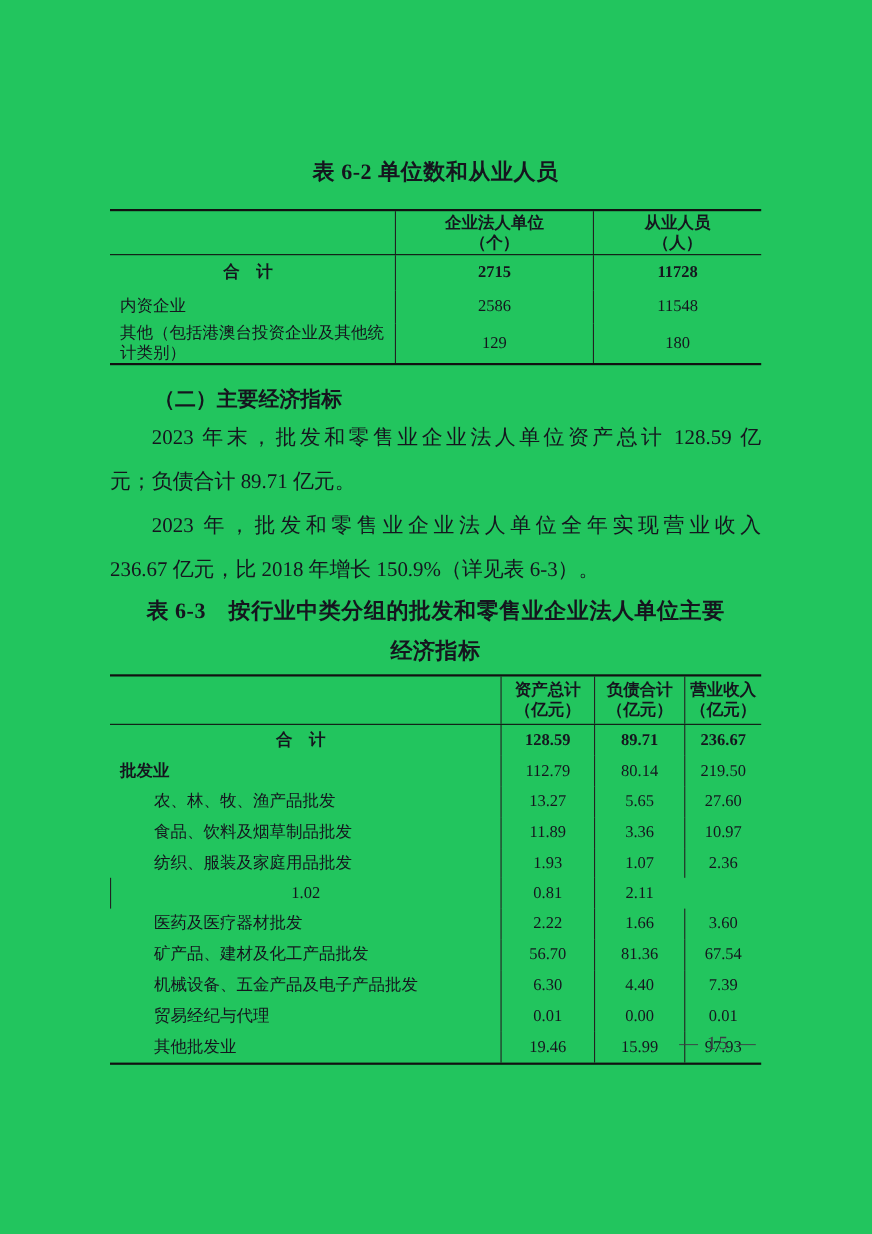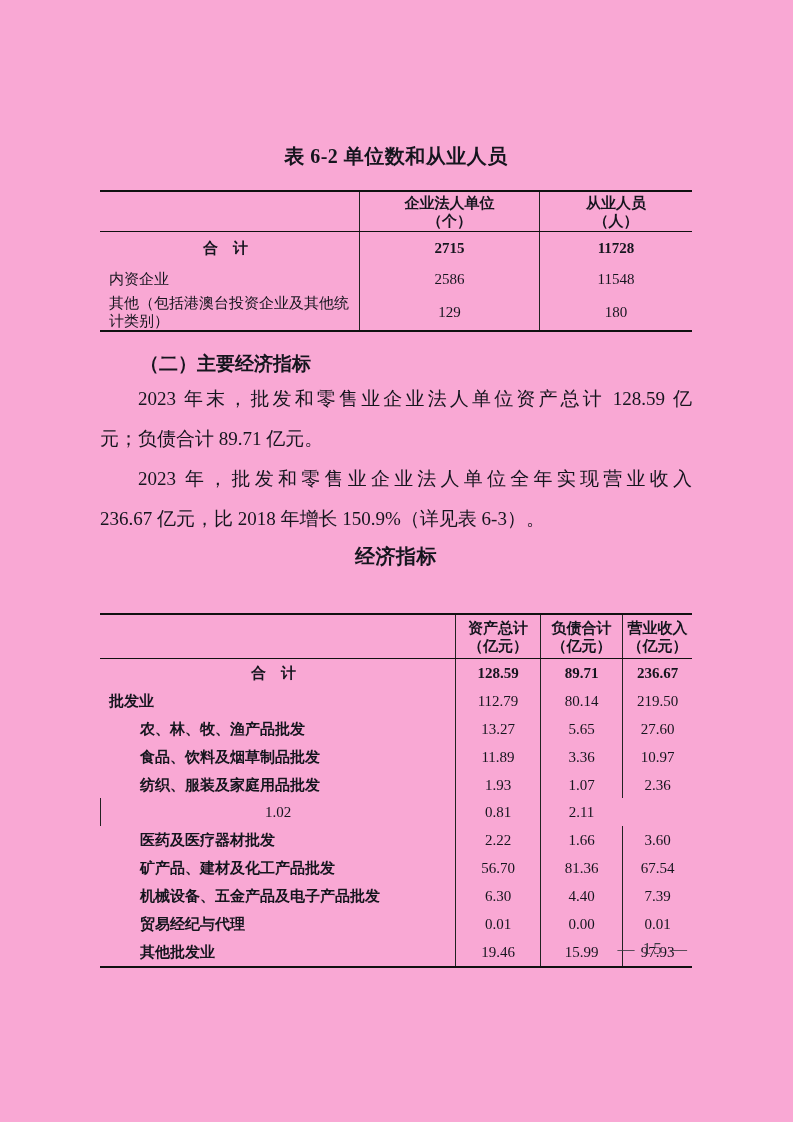--- a/index.html
+++ b/index.html
@@ -1,19 +1,19 @@
 <!DOCTYPE html>
 <html><head>
 <meta charset="utf-8">
 <style>
   * { margin:0; padding:0; box-sizing:border-box; }
   html,body { background:#ffffff; }
   .page {
     position:relative; width:793px; height:1122px; margin:0 auto;
-    background:#f9a8d4;
+    background:#22c55e;
     font-family:'Liberation Serif','DejaVu Serif',serif;
     color:#15151e; overflow:hidden;
   }
   
   .tbl-title {
     position:absolute; left:100px; width:592px; text-align:center;
     font-size:20px; font-weight:700; letter-spacing:0.5px;
   }
   .t62-title { top:143px; }
   .t63-title { top:538px; line-height:36px; }
@@ -46,21 +46,21 @@
   .cell {
     display:flex; align-items:center; justify-content:center;
     font-size:15px; line-height:18px; text-align:center;
   }
   .cell.vline { border-left:1px solid #222; }
   .hcell { font-weight:700; white-space:pre-line; }
   .lbl {
     justify-content:flex-start; text-align:left; padding-left:9px; padding-right:8px;
   }
   .lbl.center { justify-content:center; text-align:center; padding-left:0; }
-  .lbl.ind { padding-left:40px;font-weight:bold; }
+  .lbl.ind { padding-left:40px; }
   .bold { font-weight:700; }
   
   .footer {
     position:absolute; top:939px; right:104px;
     font-size:17px; color:#3c3c44; letter-spacing:2px;
   }
 </style>
 </head>
 <body>
 
@@ -99,20 +99,21 @@
     <div class="para-line justify indent">2023 年末，批发和零售业企业法人单位资产总计 128.59 亿</div>
     <div class="para-line">元；负债合计 89.71 亿元。</div>
   </div>
 
   <div class="para p2">
     <div class="para-line justify indent">2023 年，批发和零售业企业法人单位全年实现营业收入</div>
     <div class="para-line">236.67 亿元，比 2018 年增长 150.9%（详见表 6-3）。</div>
   </div>
 
   <div class="tbl-title t63-title">
+    <div>表 6-3　按行业中类分组的批发和零售业企业法人单位主要</div>
     <div>经济指标</div>
   </div>
 
   <div class="tbl t63">
     <div class="hrow">
       <div class="cell hcell"></div>
       <div class="cell hcell vline">资产总计
 （亿元）</div>
       <div class="cell hcell vline">负债合计
 （亿元）</div>

